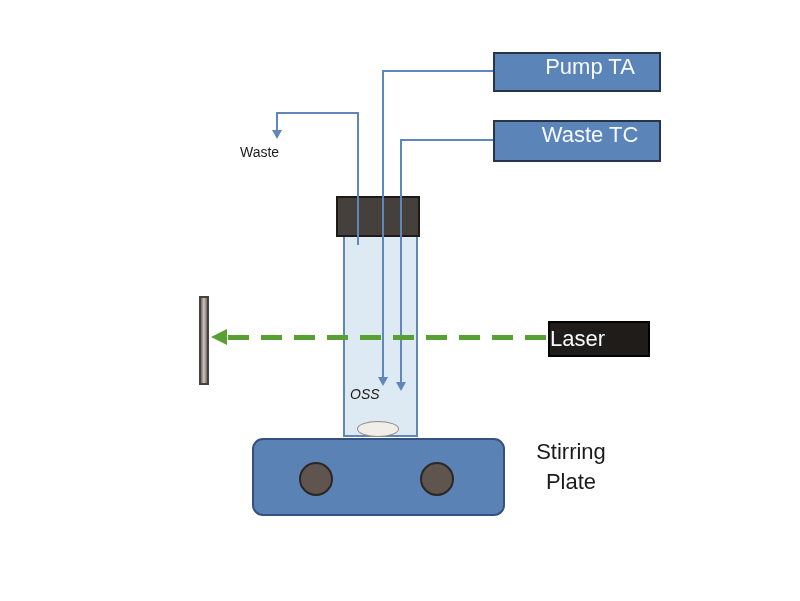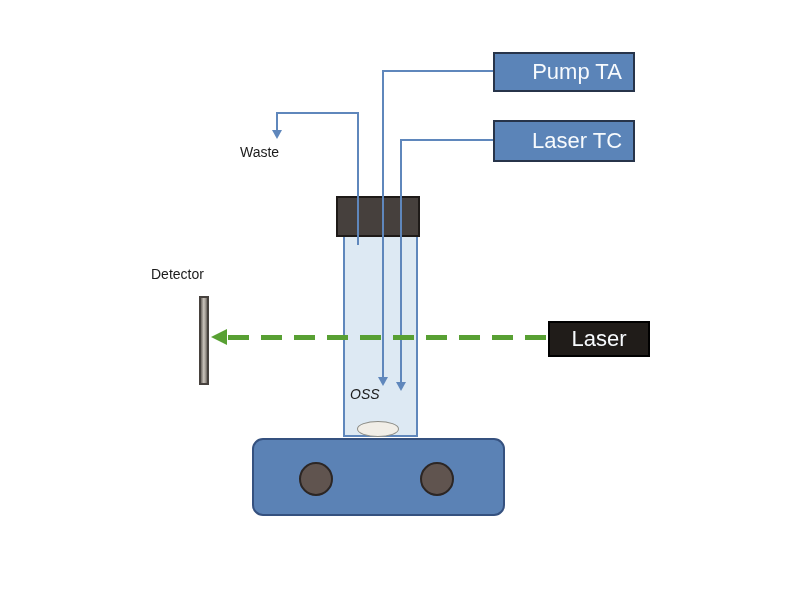--- a/index.html
+++ b/index.html
@@ -10,37 +10,37 @@
   #canvas {
     position: relative;
     width: 800px; height: 601px;
     background: #ffffff;
     overflow: hidden;
   }
 
   
   .pump-box {
     position: absolute;
-    width: 142px; height: 40px;
+    width: 168px; height: 40px;
     background: var(--pump-box-fill, #5b84b8);
     border: 2px solid var(--pump-box-border, #27344a);
     box-sizing: border-box;
-    display: flex; align-items: center; justify-content: center;
+    display: flex; align-items: flex-start; justify-content: center;
     color: var(--box-text, #f7fafd);
     font-size: 22px;
     z-index: 3;
     padding-left: 26px;
   }
   .laser-box {
     position: absolute;
     left: 548px; top: 321px; width: 102px; height: 36px;
     background: var(--laser-box-fill, #201c19);
     border: 2px solid var(--laser-box-border, #000000);
     box-sizing: border-box;
-    display: flex; align-items: center; justify-content: center;
+    display: flex; align-items: center; 
     color: var(--box-text, #f7fafd);
     font-size: 22px;
     z-index: 3;
   }
 
   
   .tube {
     position: absolute;
     background: var(--tube-line, #5f87bc);
     z-index: 5;
@@ -154,21 +154,21 @@
 </style>
 </head>
 <body>
 
 <div id="canvas">
 
   <div class="pump-box" style="left:493px; top:52px;">
     <span>Pump TA</span>
   </div>
   <div class="pump-box" style="left:493px; top:120px; height:42px;">
-    <span>Laser TC</span>
+    <span>Waste TC</span>
   </div>
 
   <div class="tube" style="left:383px; top:70px; width:110px; height:2px;"></div>
   <div class="tube" style="left:382px; top:70px; width:2px; height:308px;"></div>
   <div class="arrow-down" style="left:378px; top:377px;"></div>
 
   <div class="tube" style="left:401px; top:139px; width:92px; height:2px;"></div>
   <div class="tube" style="left:400px; top:139px; width:2px; height:244px;"></div>
   <div class="arrow-down" style="left:396px; top:382px;"></div>
 
@@ -180,22 +180,22 @@
 
   <div class="vessel"></div>
   <div class="cap"></div>
   <div class="stir-bar"></div>
   <div class="diagram-label" style="left:350px; top:386px;font-style:italic;">OSS</div>
 
   <div class="plate">
     <div class="knob" style="left:45px; top:22px;"></div>
     <div class="knob" style="left:166px; top:22px;"></div>
   </div>
-
-  <div class="diagram-label" style="left:151px; top:266px;">Detector</div>
+  <div class="stirring-label">Stirring Plate</div>
+
   <div class="detector-bar"></div>
 
   <div class="laser-box">
     <span>Laser</span>
   </div>
   <div class="laser-beam"></div>
   <div class="laser-arrowhead"></div>
 
 </div>
 

